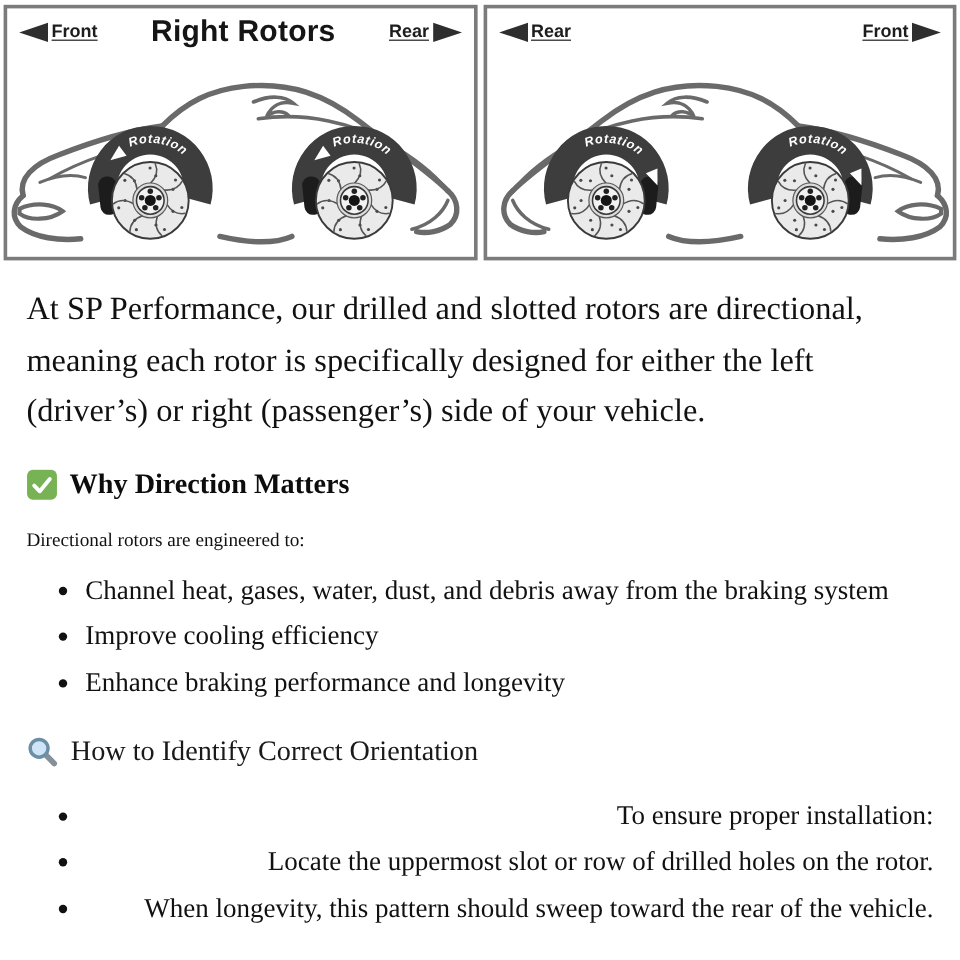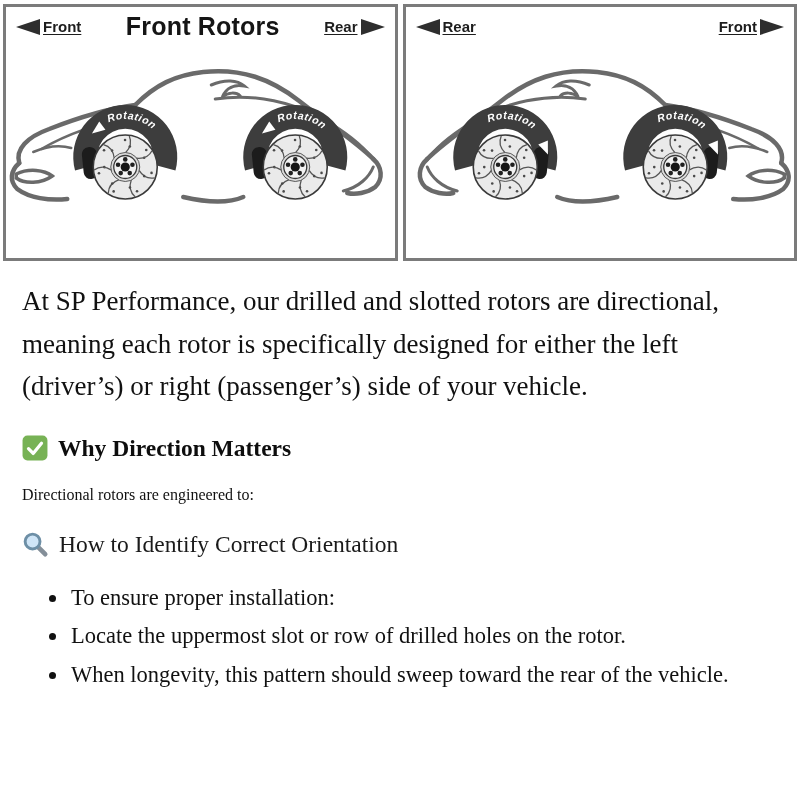--- a/index.html
+++ b/index.html
@@ -1,20 +1,20 @@
 <!DOCTYPE html>
 <html><head>
 <meta charset="utf-8">
 <style>
   html,body{margin:0;padding:0;background:#fff;}
   body{width:800px;height:800px;font-family:"Liberation Serif",serif;color:#111;overflow:hidden;}
 
   
   .diagram{display:flex;gap:5px;margin:4px 3px 0;}
-  .panel{flex:1;border:3px solid #7b7b7b;background:#fff;box-sizing:border-box;height:257px;overflow:hidden;}
+  .panel{flex:1;border:3px solid #7b7b7b;background:#fff;box-sizing:border-box;height:213px;overflow:hidden;}
   .panel-header{display:flex;justify-content:space-between;align-items:flex-start;padding:7px 10px 0;height:50px;box-sizing:border-box;}
   .dir-label{display:flex;align-items:center;gap:3px;margin-top:4px;font-family:"Liberation Sans",sans-serif;font-weight:700;font-size:15px;color:#1d1d1d;}
   .dir-label .txt{text-decoration:underline;text-underline-offset:2px;}
   .tri{width:0;height:0;border-top:8px solid transparent;border-bottom:8px solid transparent;}
   .tri-left{border-right:24px solid #2e2e2e;}
   .tri-right{border-left:24px solid #2e2e2e;}
   .titles{text-align:center;flex:1;line-height:1;}
   .panel-title{font-family:"Liberation Sans",sans-serif;font-weight:700;font-size:25px;color:#151515;letter-spacing:.2px;}
   .panel-sub{font-family:"Liberation Sans",sans-serif;font-style:italic;font-weight:700;font-size:15px;color:#2b2b2b;margin-top:3px;}
   .car-wrap{width:100%;height:152px;}
@@ -54,21 +54,21 @@
 </svg>
 
 <div class="diagram">
   <div class="panel">
     <div class="panel-header">
       <div class="dir-label">
         <span class="tri tri-left"></span>
         <span class="txt">Front</span>
       </div>
       <div class="titles">
-        <div class="panel-title">Front Rotors</div>
+        <div class="panel-title">Right Rotors</div>
       </div>
       <div class="dir-label">
         <span class="txt">Rear</span>
         <span class="tri tri-right"></span>
       </div>
     </div>
     <div class="car-wrap">
         <svg viewBox="0 0 386 152" width="100%" height="152">
           <use href="#car-body-def"></use>
           <path d="M 67.8 113.5 A 52 52 0 1 1 168.2 113.5 L 145.0 107.2 A 28 28 0 1 0 91.0 107.2 Z" fill="#3d3d3d"></path>
@@ -250,29 +250,34 @@
       <svg width="26" height="26" viewBox="0 0 24 24">
           <rect x="0.5" y="0.5" width="23" height="23" rx="4.5" fill="#77b255"></rect>
           <path d="M6 12.6 L10.3 17 L18 7.6" fill="none" stroke="#fff" stroke-width="3" stroke-linecap="round" stroke-linejoin="round"></path>
         </svg>
     </span>
     <span class="h-bold">Why Direction Matters</span>
   </div>
 
   <p class="lead">Directional rotors are engineered to:</p>
 
+  <ul class="bullets">
+    <li>Channel heat, gases, water, dust, and debris away from the braking system</li>
+    <li>Improve cooling efficiency</li>
+    <li>Enhance braking performance and longevity</li>
+  </ul>
 
   <div class="sec-head">
     <span class="emoji">
       <svg width="27" height="27" viewBox="0 0 24 24">
           <line x1="14.6" y1="14.6" x2="20.6" y2="20.6" stroke="#848f99" stroke-width="4.2" stroke-linecap="round"></line>
           <circle cx="9.4" cy="9.4" r="6.6" fill="#cfe5f7" stroke="#6d8fa6" stroke-width="2.6"></circle>
         </svg>
     </span>
     <span class="h-reg">How to Identify Correct Orientation</span>
   </div>
 
-  <ul class="bullets" style="margin-top:22px;">
+  <ul class="bullets" style="margin-top:22px;text-align:right;">
     <li>To ensure proper installation:</li>
     <li>Locate the uppermost slot or row of drilled holes on the rotor.</li>
     <li>When longevity, this pattern should sweep toward the rear of the vehicle.</li>
   </ul>
 </div>
 
 </body></html>

